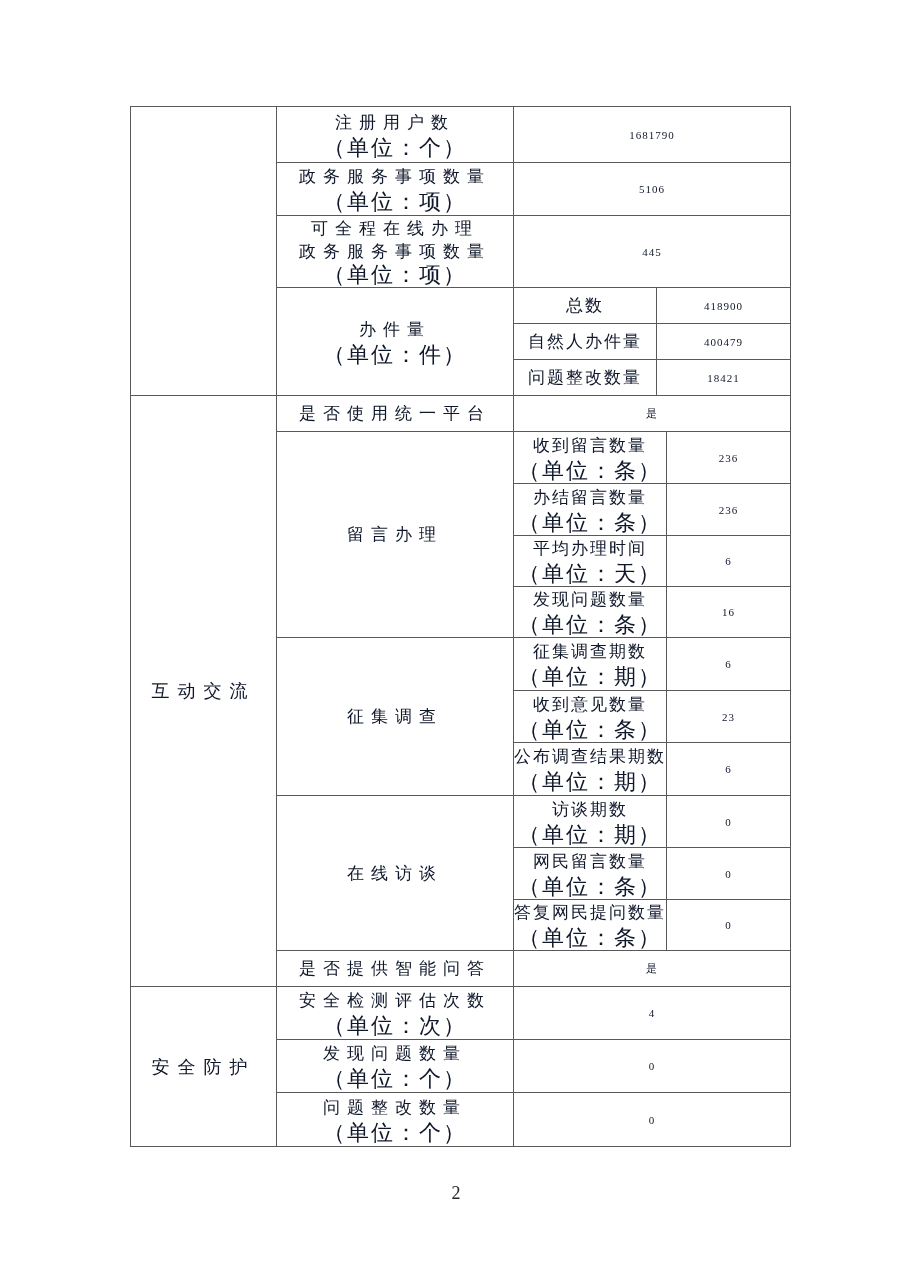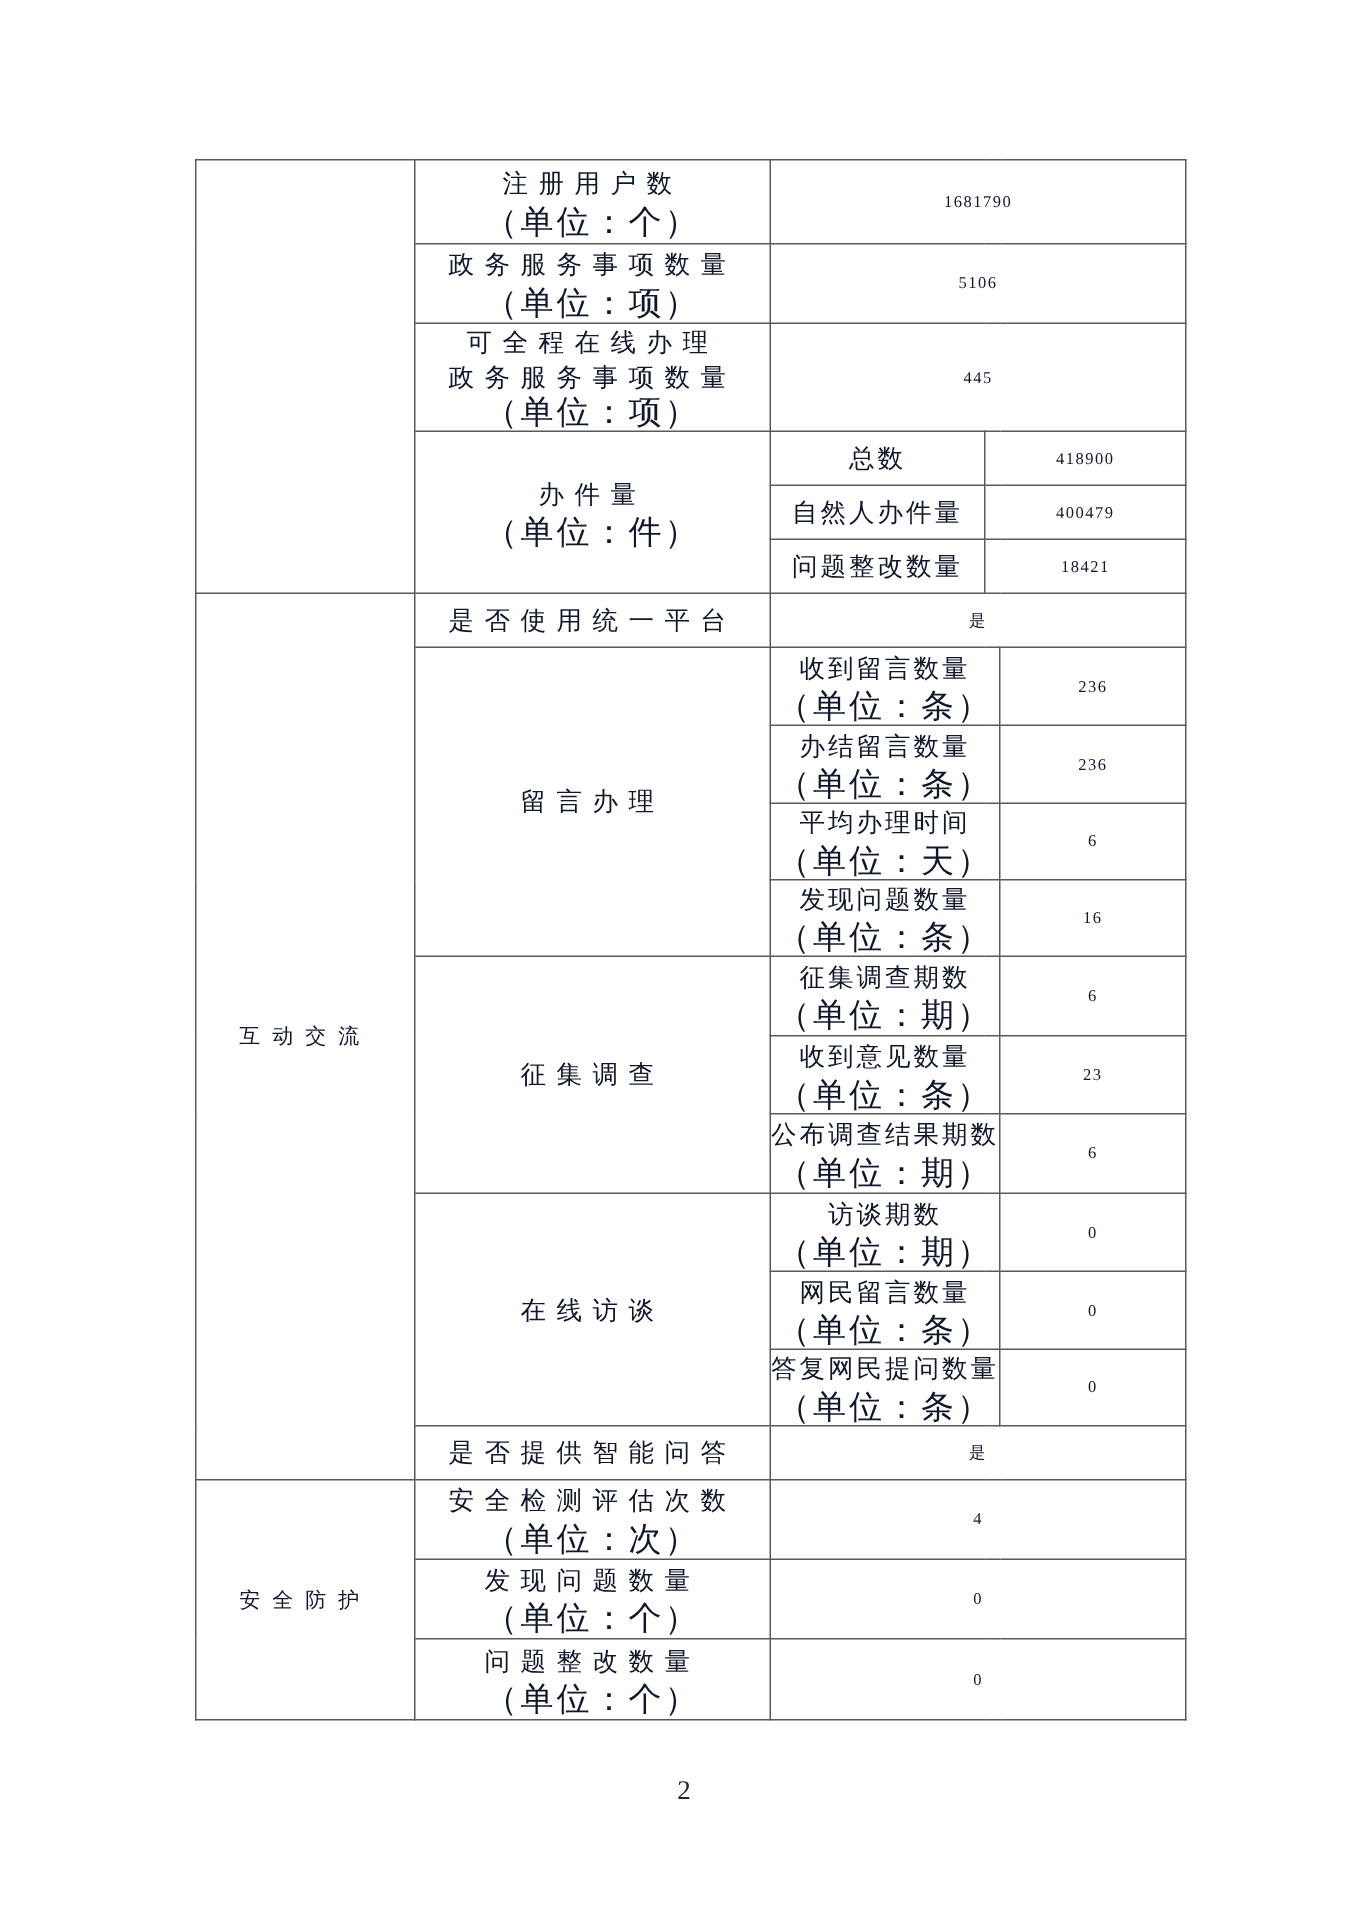--- a/index.html
+++ b/index.html
@@ -9,21 +9,21 @@
     position:absolute;left:130px;top:106px;width:660px;
     border-collapse:collapse;table-layout:fixed;
     color:#0f172a;
   }
   td{
     border:1px solid #595959;
     text-align:center;vertical-align:middle;
     padding:0;overflow:hidden;
     background:#ffffff;
   }
-  .cat{font-size:14px;letter-spacing:8px;}
+  .cat{font-size:18px;letter-spacing:8px;}
   .lbl{font-size:17px;letter-spacing:7px;line-height:25px;}
   .lbl3 .line{line-height:23px;}
   .unit{font-size:22px;letter-spacing:2px;line-height:25px;}
   .sub{font-size:17px;letter-spacing:2px;line-height:25px;}
   .val{font-size:11px;letter-spacing:1px;}
   .page-number{
     position:absolute;left:0;top:1183px;width:912px;
     text-align:center;font-size:18px;color:#262626;
   }
 </style>

